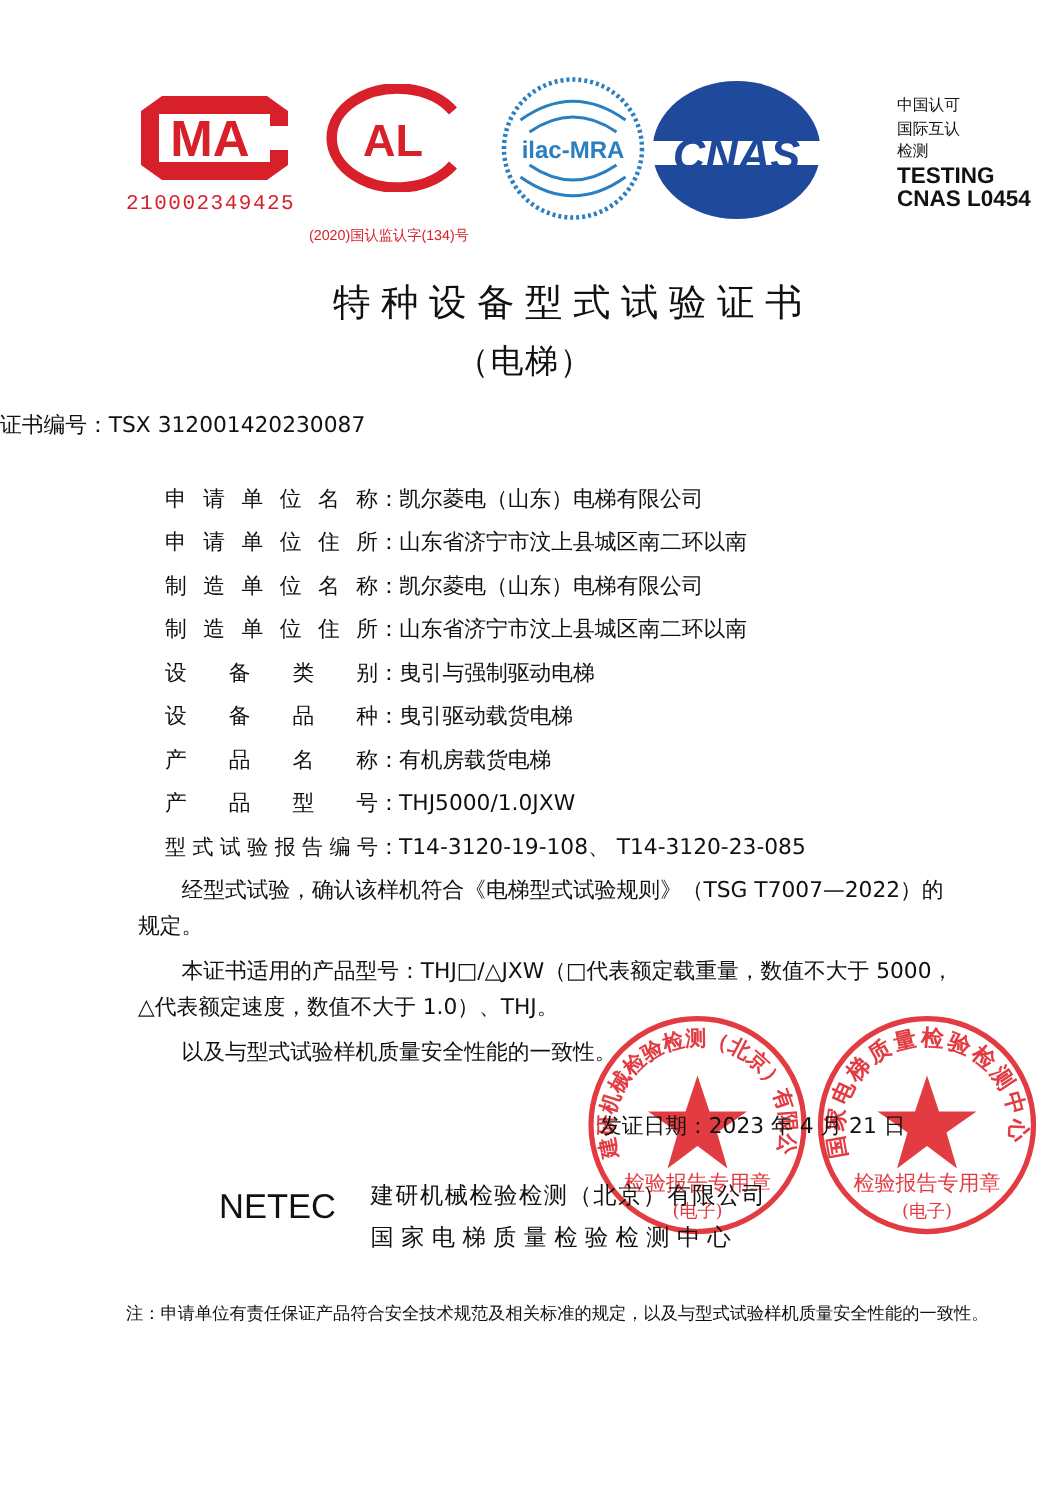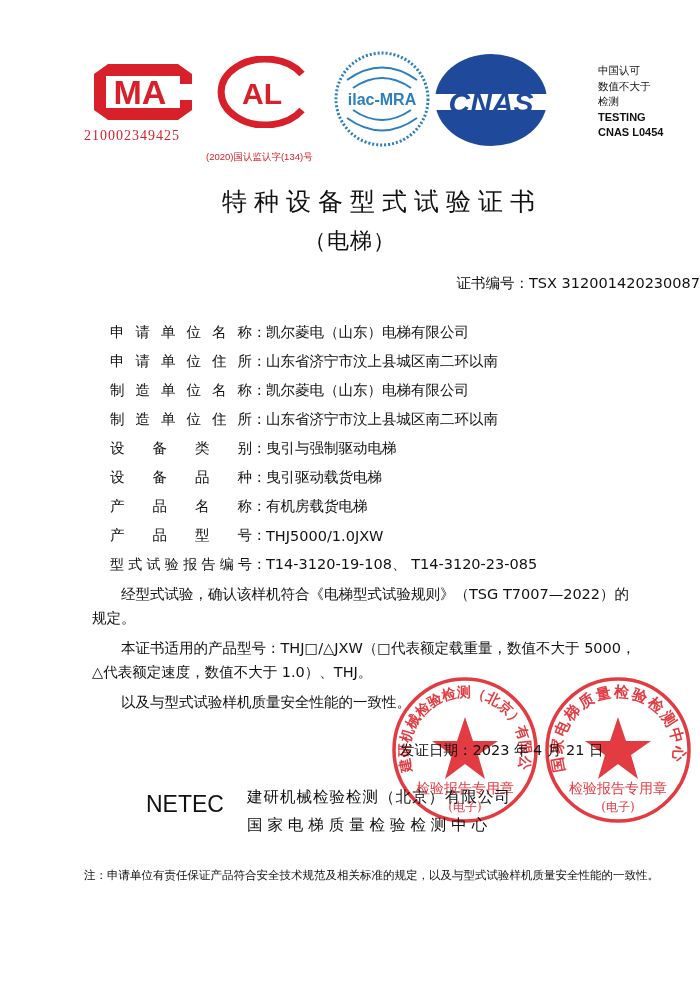--- a/index.html
+++ b/index.html
@@ -1,25 +1,25 @@
 <!DOCTYPE html>
 <html><head>
 <meta charset="utf-8">
 <style>
   html,body{margin:0;padding:0;background:#fff;}
   body{width:700px;height:1000px;position:relative;overflow:hidden;font-family:"DejaVu Sans","Liberation Sans",sans-serif;color:#111;}
   .abs{position:absolute;}
   
-  .cma-num{left:84px;top:128px;font-size:14px;letter-spacing:1px;color:#d8202a;font-family:Liberation Serif, serif;}
+  .cma-num{left:84px;top:128px;font-size:14px;letter-spacing:1px;color:#d8202a;font-family:Liberation Mono, monospace;}
   .cal-num{left:206px;top:131px;font-size:9.5px;color:#d8202a;font-family:"Liberation Sans",sans-serif;margin-top:20px;}
   .cnas-side{left:553px;top:63px;font-size:10.5px;line-height:15.5px;font-family:"Liberation Sans",sans-serif;margin-left:45px;}
-  .cnas-side .b{font-weight:bold;font-size:11px;}
+  .cnas-side .b{font-weight:bold;font-size:15px;}
   .title{left:0;width:700px;top:185px;text-align:center;font-size:25px;letter-spacing:7px;padding-left:32px;}
   .subtitle{left:0;width:700px;top:226px;text-align:center;font-size:22px;letter-spacing:1px;}
-  .certno{left:0;width:700px;top:274px;text-align:right;font-size:14.5px;}
+  .certno{left:0;width:700px;top:274px;text-align:left;font-size:14.5px;}
   .rows{left:110px;top:318px;}
   .row{height:29px;display:flex;align-items:center;font-size:14.5px;}
   .lbl{width:142px;display:flex;justify-content:space-between;}
   .colon{width:14px;text-align:center;}
   .para{left:92px;width:545px;font-size:14.5px;line-height:24px;}
   .issue{left:400px;top:741px;font-size:14.5px;}
   .netec{left:146px;top:791px;font-size:23px;font-family:"Liberation Sans",sans-serif;}
   .org{left:247px;font-size:15.5px;font-family:"DejaVu Serif",serif;}
   .note{left:84px;top:866px;width:580px;font-size:11.5px;line-height:19px;}
   .stamp{pointer-events:none;}
@@ -48,21 +48,21 @@
   <text x="49" y="55" text-anchor="middle" font-family="Liberation Sans, sans-serif" font-weight="bold" font-size="16" fill="#2a7fc0">ilac-MRA</text>
 </svg>
 
 <svg class="abs" style="left:433px;top:52px" width="116" height="96" viewBox="0 0 116 96">
   <ellipse cx="58" cy="48" rx="56" ry="46" fill="#1f4a9c"></ellipse>
   <path d="M0 42 L116 42 L116 58 L0 58 Z" fill="#fff"></path>
   <text x="58" y="61" text-anchor="middle" font-family="Liberation Sans, sans-serif" font-weight="bold" font-style="italic" font-size="30" fill="#1f4a9c">CNAS</text>
 </svg>
 <div class="abs cnas-side">
   <div>中国认可</div>
-  <div>数值不大于</div>
+  <div>国际互认</div>
   <div>检测</div>
   <div class="b">TESTING</div>
   <div class="b">CNAS L0454</div>
 </div>
 
 <div class="abs title">特种设备型式试验证书</div>
 <div class="abs subtitle">（电梯）</div>
 <div class="abs certno">证书编号：TSX 312001420230087</div>
 
 <div class="abs rows">

